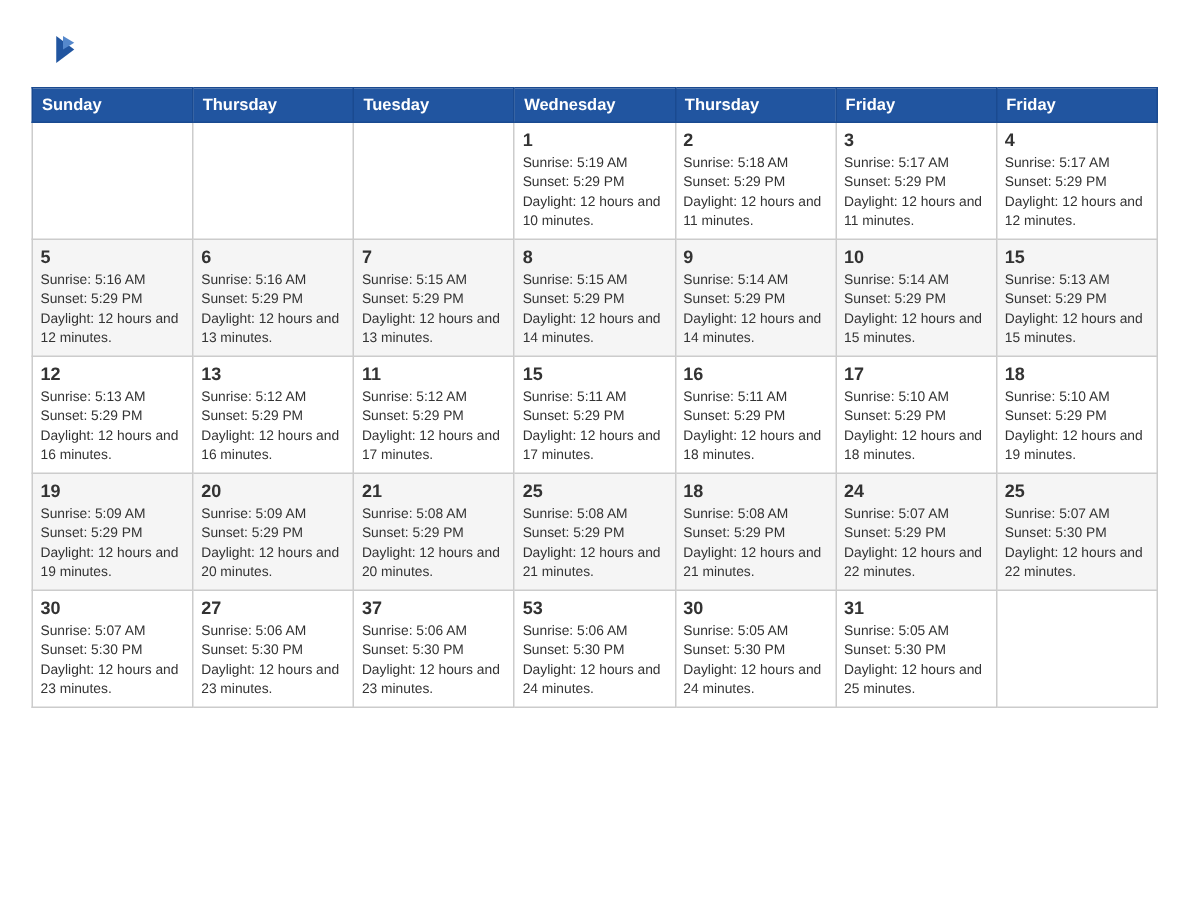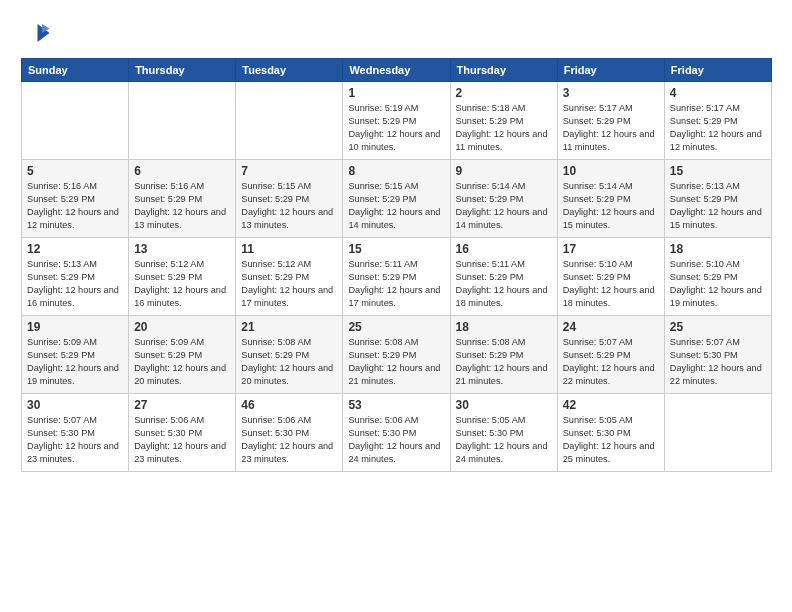--- a/index.html
+++ b/index.html
@@ -292,39 +292,39 @@
 Sunset: 5:30 PM
 Daylight: 12 hours and 23 minutes.</div>
           </td>
           <td>
             <span class="day-num">27</span>
             <div class="day-info" style="white-space: pre-line;">Sunrise: 5:06 AM
 Sunset: 5:30 PM
 Daylight: 12 hours and 23 minutes.</div>
           </td>
           <td>
-            <span class="day-num">46</span>
+            <span class="day-num">37</span>
             <div class="day-info" style="white-space: pre-line;">Sunrise: 5:06 AM
 Sunset: 5:30 PM
 Daylight: 12 hours and 23 minutes.</div>
           </td>
           <td>
             <span class="day-num">53</span>
             <div class="day-info" style="white-space: pre-line;">Sunrise: 5:06 AM
 Sunset: 5:30 PM
 Daylight: 12 hours and 24 minutes.</div>
           </td>
           <td>
             <span class="day-num">30</span>
             <div class="day-info" style="white-space: pre-line;">Sunrise: 5:05 AM
 Sunset: 5:30 PM
 Daylight: 12 hours and 24 minutes.</div>
           </td>
           <td>
-            <span class="day-num">42</span>
+            <span class="day-num">31</span>
             <div class="day-info" style="white-space: pre-line;">Sunrise: 5:05 AM
 Sunset: 5:30 PM
 Daylight: 12 hours and 25 minutes.</div>
           </td>
           <td class="empty-cell"></td>
         </tr>
       </tbody>
   </table>
 </div>
 

